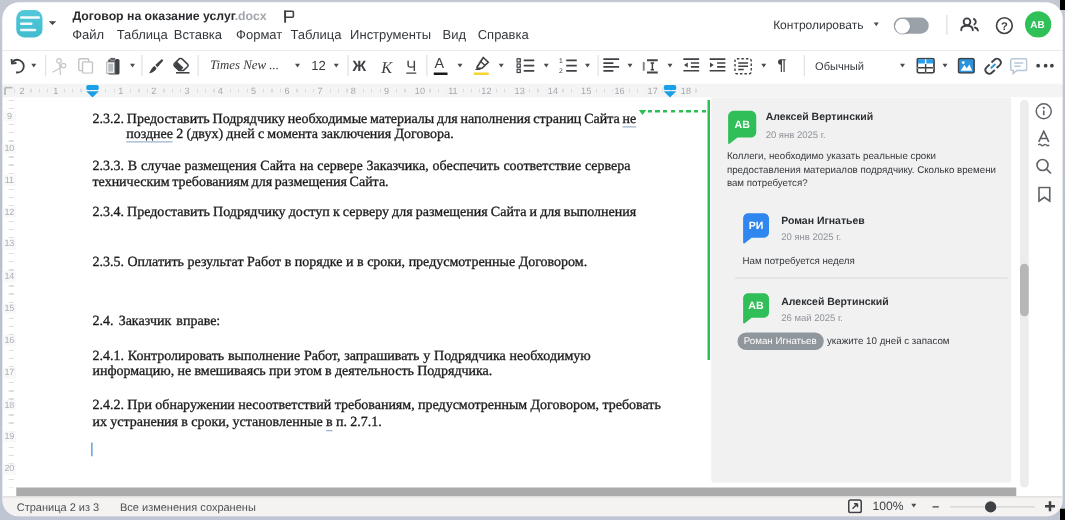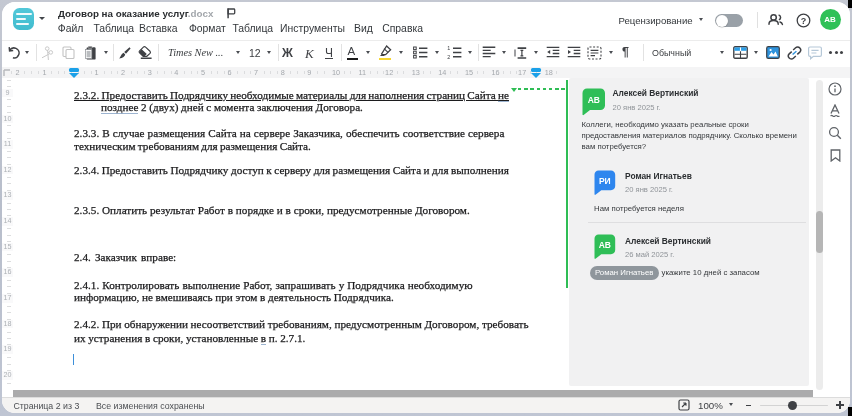--- a/index.html
+++ b/index.html
@@ -44,21 +44,21 @@
 
   <div class="a mi" style="left:57.8px;">Файл</div>
   <div class="a mi" style="left:93.4px;">Таблица</div>
   <div class="a mi" style="left:139px;">Вставка</div>
   <div class="a mi" style="left:188.9px;">Формат</div>
   <div class="a mi" style="left:232.4px;">Таблица</div>
   <div class="a mi" style="left:280.1px;">Инструменты</div>
   <div class="a mi" style="left:354px;">Вид</div>
   <div class="a mi" style="left:382.2px;">Справка</div>
 
-  <div class="a" id="rez" style="left:618.5px;top:14.5px;font-size:9.6px;color:#33373b;">Рецензирование</div>
+  <div class="a" id="rez" style="left:618.5px;top:14.5px;font-size:9.6px;color:#33373b;">Контролировать</div>
   <div class="a cart" style="left:699px;top:17.5px;"></div>
   <div class="a" style="left:715px;top:14px;width:28px;height:13px;border-radius:7px;background:#9aa1a8;"></div>
   <div class="a" style="left:715.5px;top:14.5px;width:12px;height:12px;border-radius:50%;background:#fff;box-shadow:0 0.5px 1px rgba(0,0,0,.3);"></div>
   <div class="a" style="left:757px;top:12px;width:1px;height:16px;background:#e0e0e0;"></div>
 
   <svg class="a" style="left:766px;top:12px;" width="19" height="14" viewBox="0 0 19 14">
     <circle cx="7.6" cy="5.4" r="2.7" fill="none" stroke="#3f4145" stroke-width="1.5"></circle>
     <path d="M3 12.2 V11.9 C3 9.9 4.8 8.6 7.6 8.6 C10.4 8.6 12.2 9.9 12.2 11.9 V12.2" fill="none" stroke="#3f4145" stroke-width="1.5" stroke-linecap="round"></path>
     <path d="M12.6 2.9 C13.9 3.4 14.6 4.4 14.6 5.5 C14.6 6.6 13.9 7.5 12.9 7.9" fill="none" stroke="#3f4145" stroke-width="1.5"></path>
     <path d="M14 10 C15.3 10.4 16.1 11.2 16.4 12.4" fill="none" stroke="#3f4145" stroke-width="1.5" stroke-linecap="round"></path>
@@ -260,21 +260,21 @@
   <div class="a vnum" style="top:165.8px;">12</div>
   <div class="a vnum" style="top:191.4px;">13</div>
   <div class="a vnum" style="top:217.1px;">14</div>
   <div class="a vnum" style="top:242.7px;">15</div>
   <div class="a vnum" style="top:268.4px;">16</div>
   <div class="a vnum" style="top:294.0px;">17</div>
   <div class="a vnum" style="top:319.7px;">18</div>
   <div class="a vnum" style="top:345.3px;">19</div>
   <div class="a vnum" style="top:371.0px;">20</div>
 
-  <div class="dl" style="top:88.7px;word-spacing:-0.5px;text-decoration:underline;" id="L1">2.3.2. Предоставить Подрядчику необходимые материалы для наполнения страниц Сайта <span style="border-bottom:1px solid #9db4d0;">не</span></div>
+  <div class="dl" style="top:88.7px;word-spacing:-0.5px;" id="L1">2.3.2. Предоставить Подрядчику необходимые материалы для наполнения страниц Сайта <span style="border-bottom:1px solid #9db4d0;">не</span></div>
   <div class="dl" style="top:101.1px;word-spacing:-0.19px;" id="L2"><span style="border-bottom:1px solid #9db4d0;margin-left:27px;">позднее</span> 2 (двух) дней с момента заключения Договора.</div>
   <div class="dl" style="top:127.1px;word-spacing:0.29px;" id="L3">2.3.3. В случае размещения Сайта на сервере Заказчика, обеспечить соответствие сервера</div>
   <div class="dl" style="top:139.7px;word-spacing:-0.57px;" id="L4">техническим требованиям для размещения Сайта.</div>
   <div class="dl" style="top:163.8px;word-spacing:-0.28px;" id="L5">2.3.4. Предоставить Подрядчику доступ к серверу для размещения Сайта и для выполнения</div>
   <div class="dl" style="top:203.6px;word-spacing:0.03px;" id="L7">2.3.5. Оплатить результат Работ в порядке и в сроки, предусмотренные Договором.</div>
   <div class="dl" style="top:251.4px;word-spacing:1.33px;" id="L8">2.4. Заказчик вправе:</div>
   <div class="dl" style="top:278.6px;word-spacing:0.26px;" id="L9">2.4.1. Контролировать выполнение Работ, запрашивать у Подрядчика необходимую</div>
   <div class="dl" style="top:291.1px;word-spacing:-0.17px;" id="L10">информацию, не вмешиваясь при этом в деятельность Подрядчика.</div>
   <div class="dl" style="top:318.2px;word-spacing:-0.09px;" id="L11">2.4.2. При обнаружении несоответствий требованиям, предусмотренным Договором, требовать</div>
   <div class="dl" style="top:331.5px;word-spacing:-0.17px;" id="L12">их устранения в сроки, установленные <span style="border-bottom:1.5px solid #9db4d0;">в</span> п. 2.7.1.</div>

